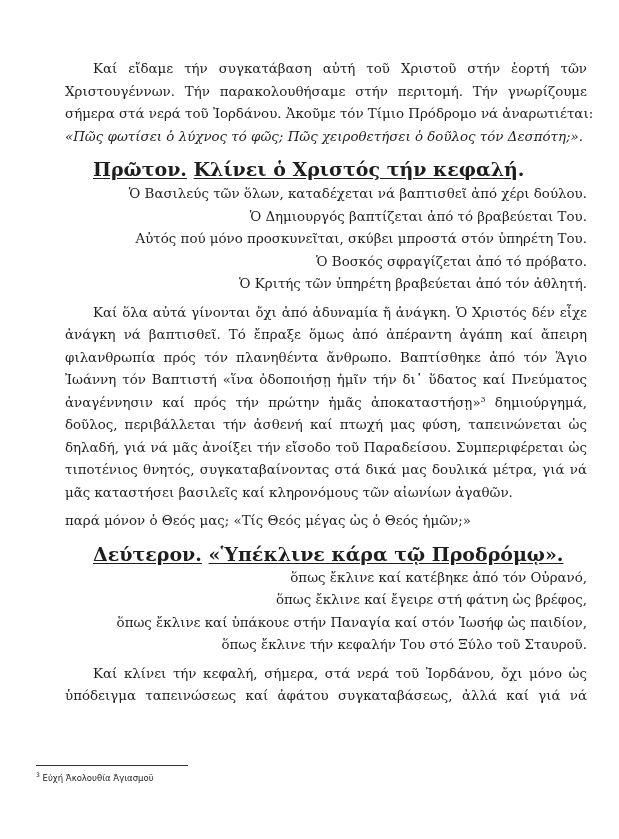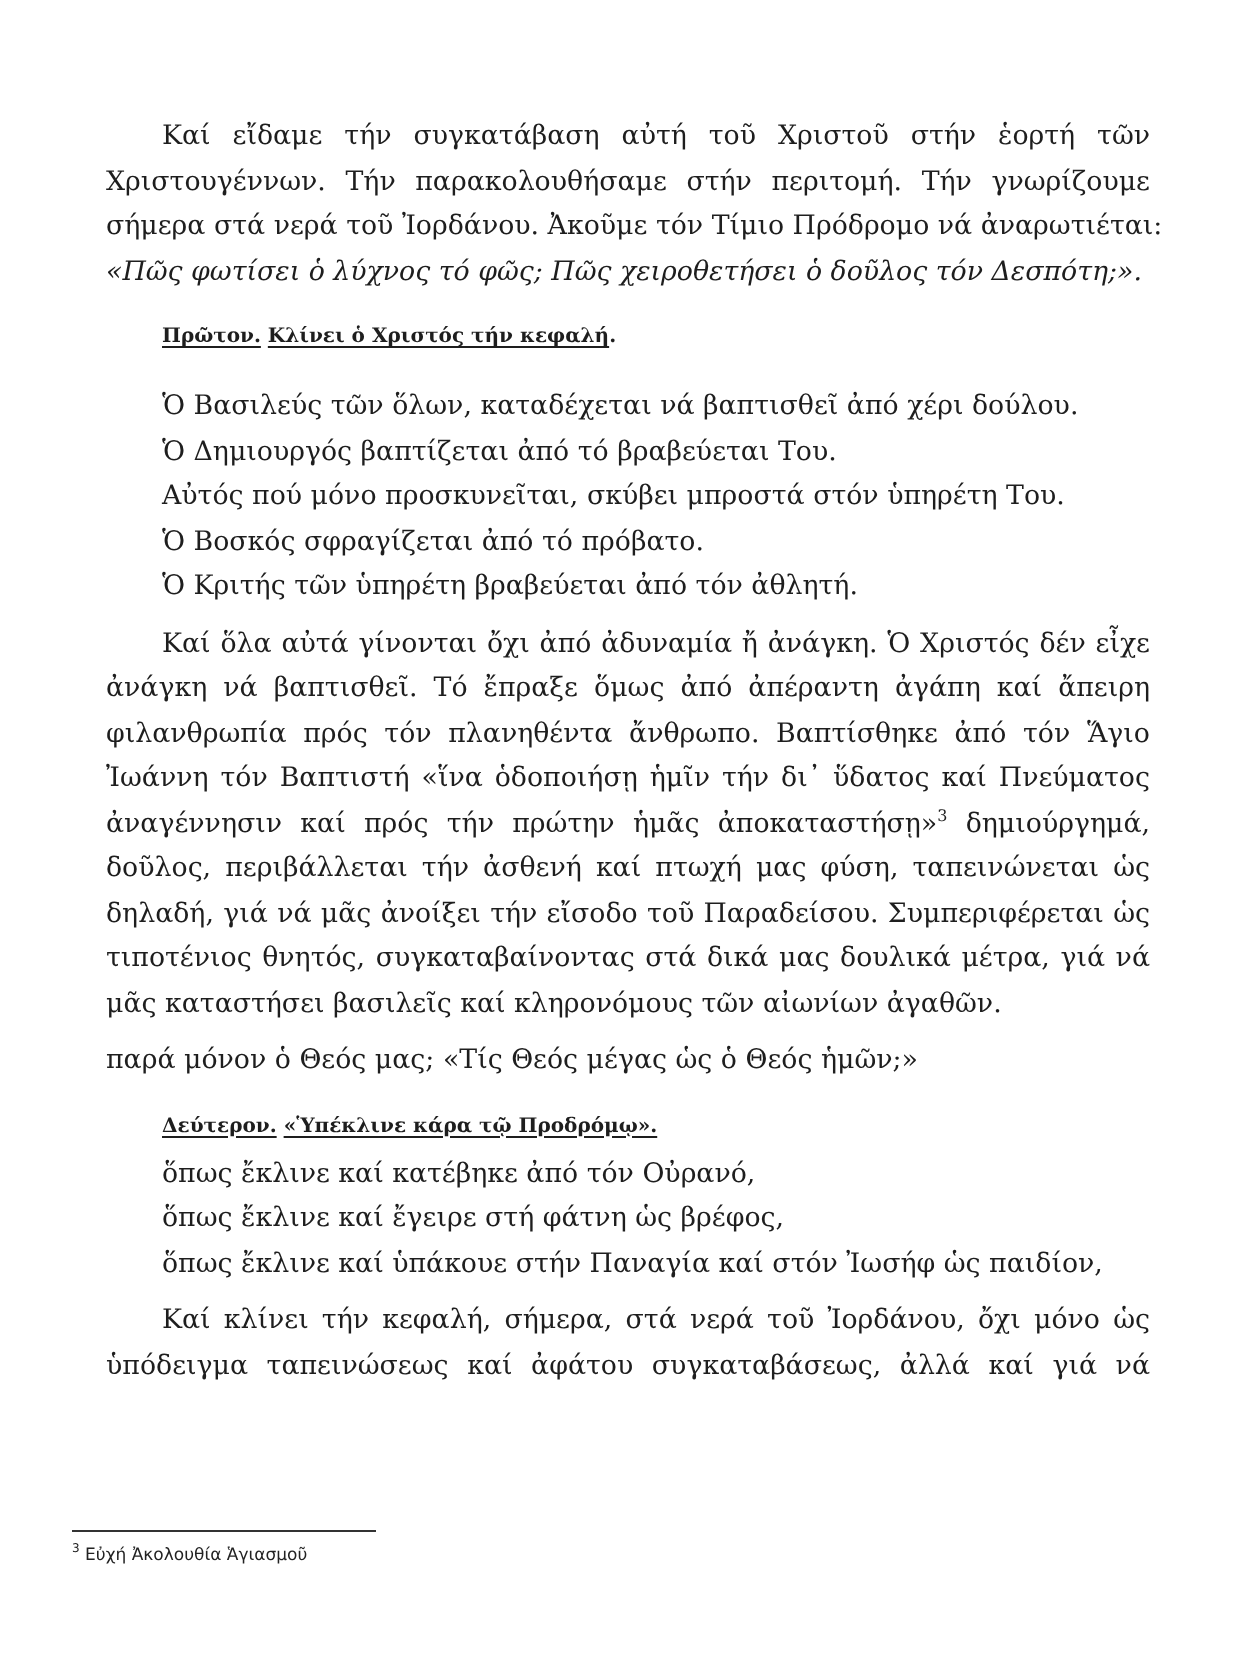--- a/index.html
+++ b/index.html
@@ -1,26 +1,26 @@
 <!DOCTYPE html>
 <html><head>
 <meta charset="utf-8">
 <style>
   html, body { margin: 0; padding: 0; background: #ffffff; }
   body { width: 619px; height: 839px; position: relative; overflow: hidden;
          font-family: "DejaVu Serif", "Liberation Serif", serif; color: #1e1e1e; }
-  .page { position: absolute; left: 53px; top: 58px; width: 522px; }
+  .page { position: absolute; left: 65px; top: 58px; width: 522px; }
   .p { font-size: 13.4px; line-height: 22.5px; text-align: justify; margin: 0; }
   .p .line { display: block; text-align: justify; text-align-last: justify; white-space: nowrap; }
   .p .line.last { text-align-last: left; }
   .line.first { padding-left: 28px; }
   .i { font-style: italic; }
-  .heading { font-size: 10px; font-weight: bold; margin: 10px 0 0 28px; line-height: 22px; }
+  .heading { font-size: 19px; font-weight: bold; margin: 10px 0 0 28px; line-height: 22px; }
   .heading u { text-decoration: underline; text-underline-offset: 2px; }
-  .list { margin: 13px 0 6px 28px; font-size: 13.4px; line-height: 22.5px; }
+  .list { margin: 3px 0 6px 28px; font-size: 13.4px; line-height: 22.5px; text-align: right; }
   .list div { white-space: nowrap; }
   .gap { height: 6px; }
   .footnote-rule { position: absolute; left: 36px; top: 765px; width: 152px; height: 1px; background: #333; }
   .footnote { position: absolute; left: 36px; top: 771px; font-family: "DejaVu Sans", "Liberation Sans", sans-serif; font-size: 8.5px; color: #222; }
   .footnote sup { font-size: 6px; }
   sup.ref { font-size: 8px; vertical-align: super; line-height: 0; }
 </style>
 </head>
 <body>
 
@@ -66,20 +66,21 @@
 
   <div class="heading">
     <u>Δεύτερον.</u>
     <u>«Ὑπέκλινε κάρα τῷ Προδρόμῳ».</u>
   </div>
 
   <div class="list" style="margin-top:2px;">
     <div>ὅπως ἔκλινε καί κατέβηκε ἀπό τόν Οὐρανό,</div>
     <div>ὅπως ἔκλινε καί ἔγειρε στή φάτνη ὡς βρέφος,</div>
     <div>ὅπως ἔκλινε καί ὑπάκουε στήν Παναγία καί στόν Ἰωσήφ ὡς παιδίον,</div>
+    <div>ὅπως ἔκλινε τήν κεφαλήν Του στό Ξύλο τοῦ Σταυροῦ.</div>
   </div>
 
   <div class="p">
     <span class="line first">Καί κλίνει τήν κεφαλή, σήμερα, στά νερά τοῦ Ἰορδάνου, ὄχι μόνο ὡς</span>
     <span class="line">ὑπόδειγμα ταπεινώσεως καί ἀφάτου συγκαταβάσεως, ἀλλά καί γιά νά</span>
   </div>
 </div>
 
 <div class="footnote-rule"></div>
 <div class="footnote">

